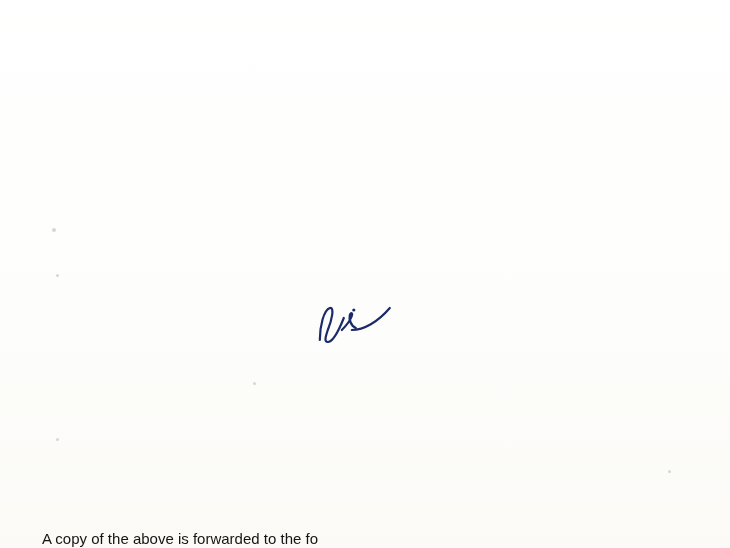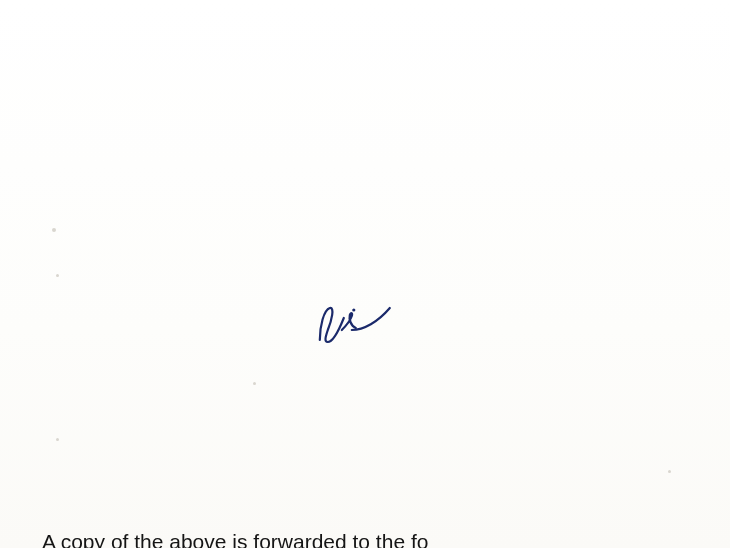--- a/index.html
+++ b/index.html
@@ -136,21 +136,21 @@
   .dated-label {
     font-size: 15.5px;
     color: #151515;
   }
 
   .bottom-cut {
     position: absolute;
     left: 42px;
     right: 30px;
     top: 530px;
-    font-size: 21px;
+    font-size: 15px;
     color: #151515;
     height: 18px;
     overflow: hidden;
   }
 
   .speck {
     position: absolute;
     background: #d9d6cf;
     border-radius: 50%;
   }

